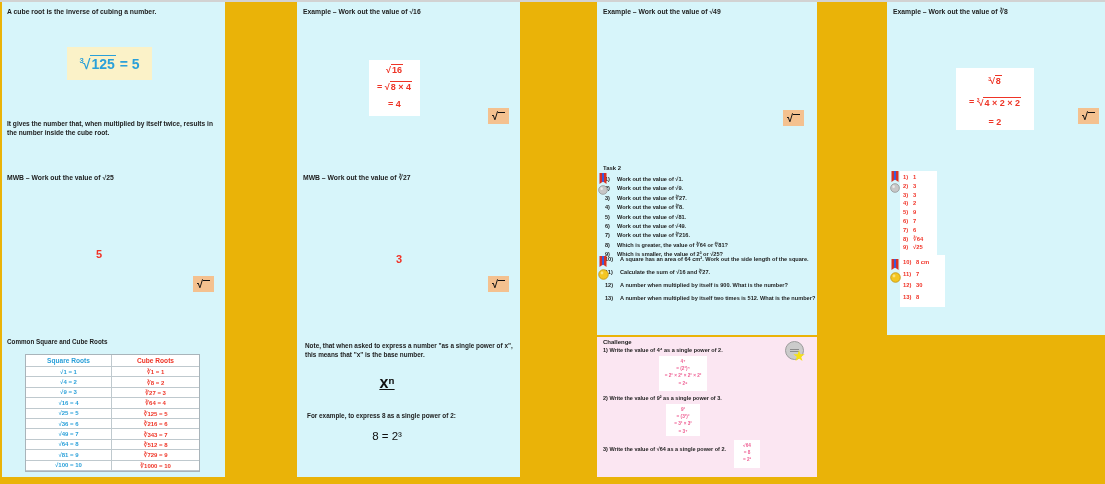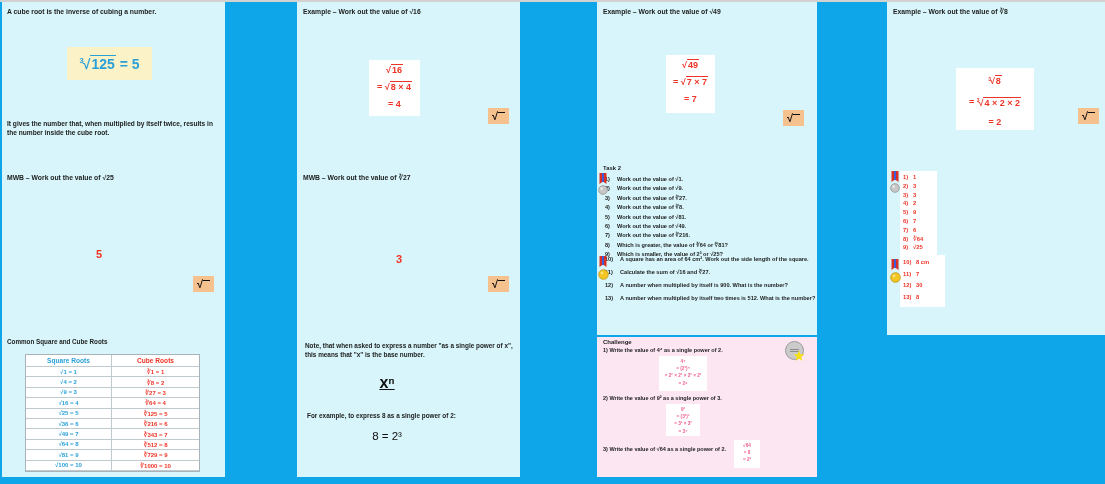--- a/index.html
+++ b/index.html
@@ -1,17 +1,17 @@
 <!DOCTYPE html>
 <html><head>
 <meta charset="utf-8">
 <style>
   html,body{margin:0;padding:0;background:#ffffff;}
   body{font-family:"Liberation Sans","DejaVu Sans",sans-serif;-webkit-font-smoothing:antialiased;}
-  .stage{position:relative;width:1105px;height:484px;background:#0ea5e9;overflow:hidden;}
+  .stage{position:relative;width:1105px;height:484px;background:#eab308;overflow:hidden;}
   .topline{position:absolute;left:0;top:0;width:1105px;height:2px;background:#d2d2d2;}
   .panel{position:absolute;background:#d7f5fa;overflow:hidden;}
   #p1{left:2px;top:2px;width:223px;height:475px;}
   #p2{left:297px;top:2px;width:223px;height:475px;}
   #p3{left:597px;top:2px;width:220px;height:333px;}
   #p3c{left:597px;top:337px;width:220px;height:140px;background:#fbe6f2;}
   #p4{left:887px;top:2px;width:218px;height:333px;}
   .abs{position:absolute;}
   .h{font-size:6.8px;font-weight:700;color:#1c1c1c;}
   .body-txt{font-size:6.6px;font-weight:600;color:#1c1c1c;line-height:1.4;}
@@ -153,25 +153,20 @@
 
     <div class="abs body-txt" style="left:8px;top:340px;width:210px;font-size:6.4px;">Note, that when asked to express a number "as a single power of x", this means that "x" is the base number.</div>
     <div class="abs xn" style="left:40px;top:372px;width:100px;">xⁿ</div>
     <div class="abs body-txt" style="left:10px;top:410px;font-size:6.4px;">For example, to express 8 as a single power of 2:</div>
     <div class="abs bigeq" style="left:40px;top:428px;width:100px;">8 = 2³</div>
   </div>
 
   <div class="panel" id="p3">
     <div class="abs h" style="left:6px;top:6px;">Example – Work out the value of √49</div>
 
-    <div class="abs mathbox mb3" style="left:69px;top:53px;width:49px;height:56px;">
-      <div class="mline"><span class="rt"><span class="rsign">√</span><span class="rbar">49</span></span></div>
-      <div class="mline"><span>=</span> <span class="rt"><span class="rsign">√</span><span class="rbar">7 × 7</span></span></div>
-      <div class="mline">= 7</div>
-    </div>
 
     <div class="abs check" style="left:186px;top:108px;">
       <span class="rsym">√</span>
         <span class="vinc"></span>
     </div>
 
     <div class="abs task-title" style="left:6px;top:163px;">Task 2</div>
 
     <div class="abs tasks" style="left:8px;top:173px;width:210px;">
 

